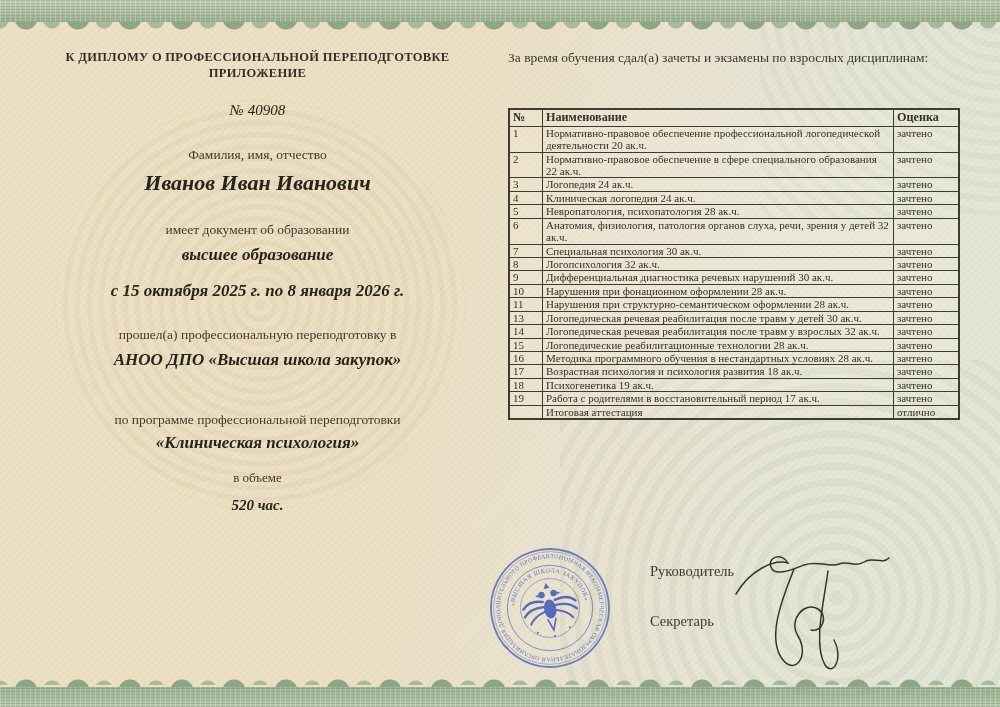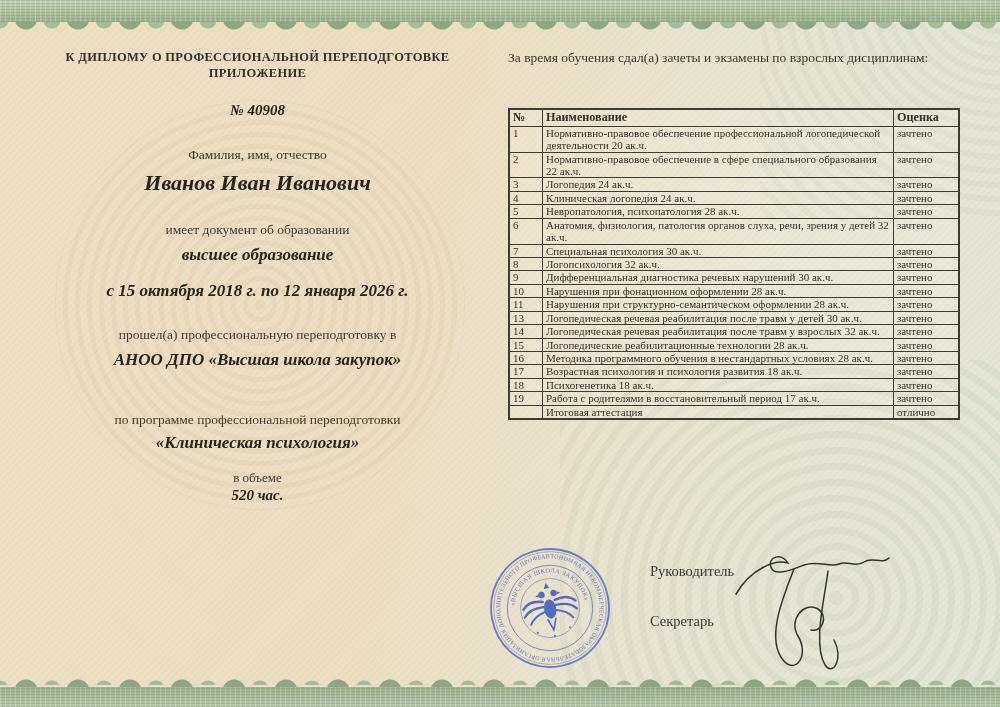--- a/index.html
+++ b/index.html
@@ -57,26 +57,26 @@
     background:repeating-radial-gradient(circle at 60% 70%,rgba(140,165,130,.10) 0 7px,transparent 7px 16px);
   }
   .wm-tr{
     left:760px;top:-40px;width:300px;height:260px;border-radius:0;
     background:repeating-radial-gradient(circle at 80% 10%,rgba(150,170,140,.09) 0 6px,transparent 6px 14px);
   }
   
   .left-col{position:absolute;left:45px;top:0;width:425px;height:540px;}
   .lc{position:absolute;left:0;width:100%;text-align:center;}
   .t-caps{font-size:12.5px;font-weight:bold;letter-spacing:.3px;color:#33302a;line-height:1.25;}
-  .t-num{font-size:15px;font-weight:bold;font-style:italic;color:#26251c;}
+  .t-num{font-size:15px;font-weight:normal;font-style:italic;color:#26251c;}
   .t-label{font-size:13.5px;color:#3d3a2e;margin-top:8px;}
   .t-fio{font-size:22px;font-weight:bold;font-style:italic;color:#26251c;}
   .t-bi{font-size:17px;font-weight:bold;font-style:italic;color:#26251c;}
   .t-small{font-size:13px;color:#3d3a2e;}
-  .t-vol{font-size:15px;font-weight:bold;font-style:italic;color:#26251c;}
+  .t-vol{font-size:15px;font-weight:bold;font-style:italic;color:#26251c;margin-top:10px;}
   
   .right-col{position:absolute;left:508px;top:0;width:452px;}
   .intro{position:absolute;top:48px;left:0;width:452px;font-size:13.5px;line-height:1.55;
          text-align:justify;color:#3b372b;}
   .disc-table{position:absolute;top:108px;left:0;border-collapse:collapse;width:452px;
          border:2px solid #3d3c32;background:rgba(255,250,235,.15);}
   .disc-table th,.disc-table td{
     border:1px solid #3d3c32;padding:0 3px;vertical-align:top;text-align:left;
     font-size:11px;line-height:1.13;color:#33302a;}
   .disc-table th{font-weight:bold;font-size:12.2px;padding:1px 3px;}
@@ -107,21 +107,21 @@
   <div class="left-col">
     <div class="lc t-caps" style="top:50px;">
       <div>К ДИПЛОМУ О ПРОФЕССИОНАЛЬНОЙ ПЕРЕПОДГОТОВКЕ</div>
       <div>ПРИЛОЖЕНИЕ</div>
     </div>
     <div class="lc t-num" style="top:102px;">№ 40908</div>
     <div class="lc t-label" style="top:139px;">Фамилия, имя, отчество</div>
     <div class="lc t-fio" style="top:170px;">Иванов Иван Иванович</div>
     <div class="lc t-label" style="top:214px;">имеет документ об образовании</div>
     <div class="lc t-bi" style="top:245px;">высшее образование</div>
-    <div class="lc t-bi" style="top:281px;">с 15 октября 2018 г. по 12 января 2026 г.</div>
+    <div class="lc t-bi" style="top:281px;">с 15 октября 2025 г. по 8 января 2026 г.</div>
     <div class="lc t-bi" style="top:350px;">АНОО ДПО «Высшая школа закупок»</div>
     <div class="lc t-label" style="top:319px;">прошел(а) профессиональную переподготовку в</div>
     <div class="lc t-label" style="top:404px;">по программе профессиональной переподготовки</div>
     <div class="lc t-bi" style="top:433px;">«Клиническая психология»</div>
     <div class="lc t-small" style="top:470px;">в объеме</div>
     <div class="lc t-vol" style="top:487px;">520 час.</div>
   </div>
 
   <div class="right-col">
     <div class="intro">За время обучения сдал(а) зачеты и экзамены по взрослых дисциплинам:</div>
@@ -209,21 +209,21 @@
             <td class="col-name">Методика программного обучения в нестандартных условиях 28 ак.ч.</td>
             <td class="col-grade">зачтено</td>
           </tr>
           <tr>
             <td class="col-num">17</td>
             <td class="col-name">Возрастная психология и психология развития 18 ак.ч.</td>
             <td class="col-grade">зачтено</td>
           </tr>
           <tr>
             <td class="col-num">18</td>
-            <td class="col-name">Психогенетика 18 ак.ч.</td>
+            <td class="col-name">Психогенетика 19 ак.ч.</td>
             <td class="col-grade">зачтено</td>
           </tr>
           <tr>
             <td class="col-num">19</td>
             <td class="col-name">Работа с родителями в восстановительный период 17 ак.ч.</td>
             <td class="col-grade">зачтено</td>
           </tr>
           <tr>
             <td class="col-num"></td>
             <td class="col-name">Итоговая аттестация</td>

